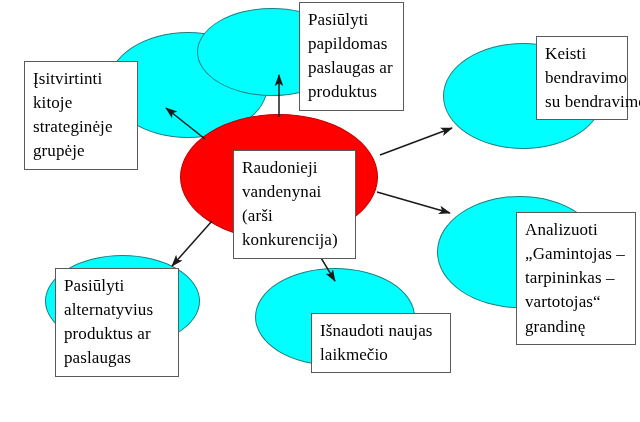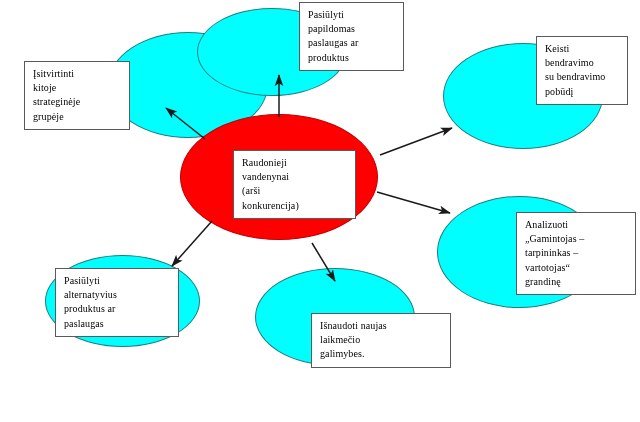--- a/index.html
+++ b/index.html
@@ -35,21 +35,21 @@
   .ellipse-red {
     background: #ff0000;
     border: 1px solid #c00000;
   }
   .label-box {
     position: absolute;
     box-sizing: border-box;
     background: #ffffff;
     border: 1px solid #5a5a5a;
     padding: 5px 7px 5px 8px;
-    font-size: 10px;
+    font-size: 17px;
     line-height: 1.42;
     color: #000000;
     letter-spacing: 0.1px;
   }
   .label-box .line {
     display: block;
     white-space: nowrap;
   }
 </style>
 </head>
@@ -84,53 +84,51 @@
 
     <line x1="380" y1="155" x2="452" y2="128" stroke="#1a1a1a" stroke-width="1.5" marker-end="url(#ah)"></line>
 
     <line x1="377" y1="192" x2="450" y2="213" stroke="#1a1a1a" stroke-width="1.5" marker-end="url(#ah)"></line>
 
     <line x1="312" y1="243" x2="335" y2="281" stroke="#1a1a1a" stroke-width="1.5" marker-end="url(#ah)"></line>
 
     <line x1="212" y1="221" x2="172" y2="266" stroke="#1a1a1a" stroke-width="1.5" marker-end="url(#ah)"></line>
   </svg>
 
-  <div class="label-box" style="left:24px; top:61px; width:106px;">
+  <div class="label-box" style="left:24px; top:61px; width:114px;">
     <span class="line">Įsitvirtinti</span>
     <span class="line">kitoje</span>
     <span class="line">strateginėje</span>
     <span class="line">grupėje</span>
   </div>
 
   <div class="label-box" style="left:299px; top:2px; width:105px;">
     <span class="line">Pasiūlyti</span>
     <span class="line">papildomas</span>
     <span class="line">paslaugas ar</span>
     <span class="line">produktus</span>
   </div>
 
   <div class="label-box" style="left:536px; top:36px; width:92px;">
     <span class="line">Keisti</span>
     <span class="line">bendravimo</span>
     <span class="line">su bendravimo</span>
-    <span class="line">pobūdį</span>
   </div>
 
   <div class="label-box" style="left:516px; top:212px; width:120px;">
     <span class="line">Analizuoti</span>
     <span class="line">„Gamintojas –</span>
     <span class="line">tarpininkas –</span>
     <span class="line">vartotojas“</span>
     <span class="line">grandinę</span>
   </div>
 
   <div class="label-box" style="left:297px; top:313px; width:140px;margin-left:14px;">
     <span class="line">Išnaudoti naujas</span>
     <span class="line">laikmečio</span>
-    <span class="line">galimybes.</span>
   </div>
 
   <div class="label-box" style="left:55px; top:268px; width:124px;">
     <span class="line">Pasiūlyti</span>
     <span class="line">alternatyvius</span>
     <span class="line">produktus ar</span>
     <span class="line">paslaugas</span>
   </div>
 
   <div class="label-box" style="left:233px; top:150px; width:123px;">

